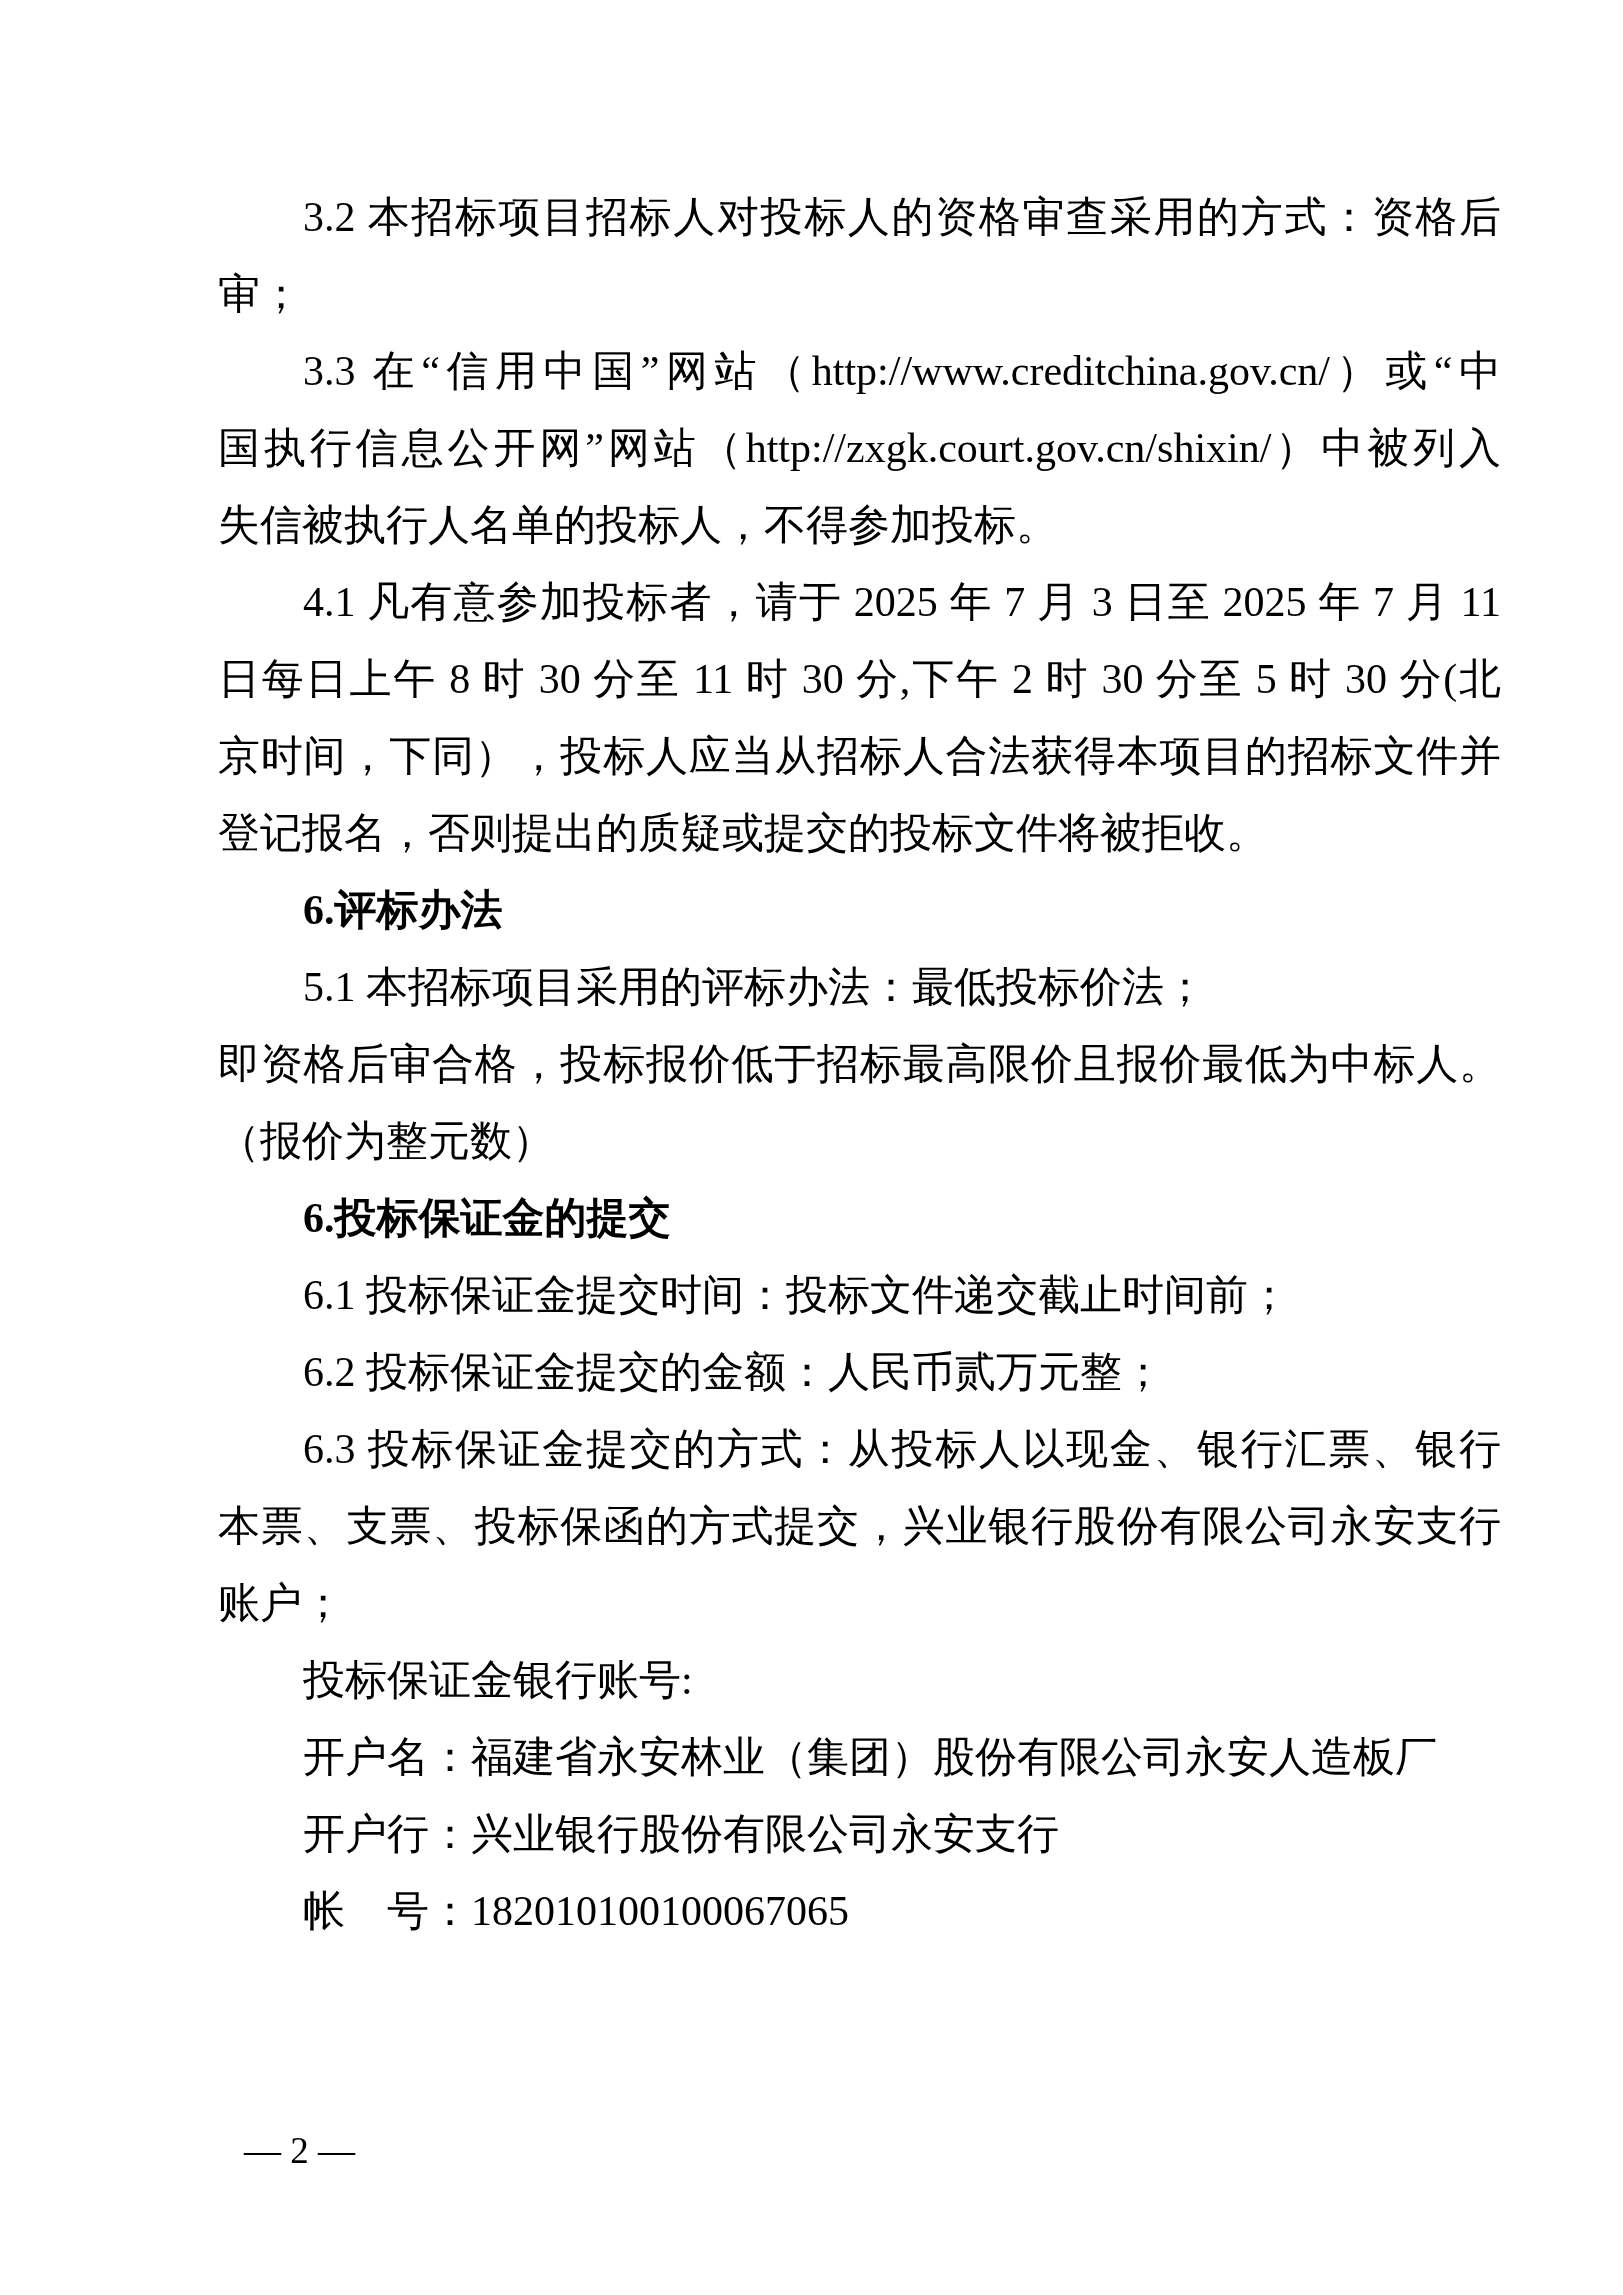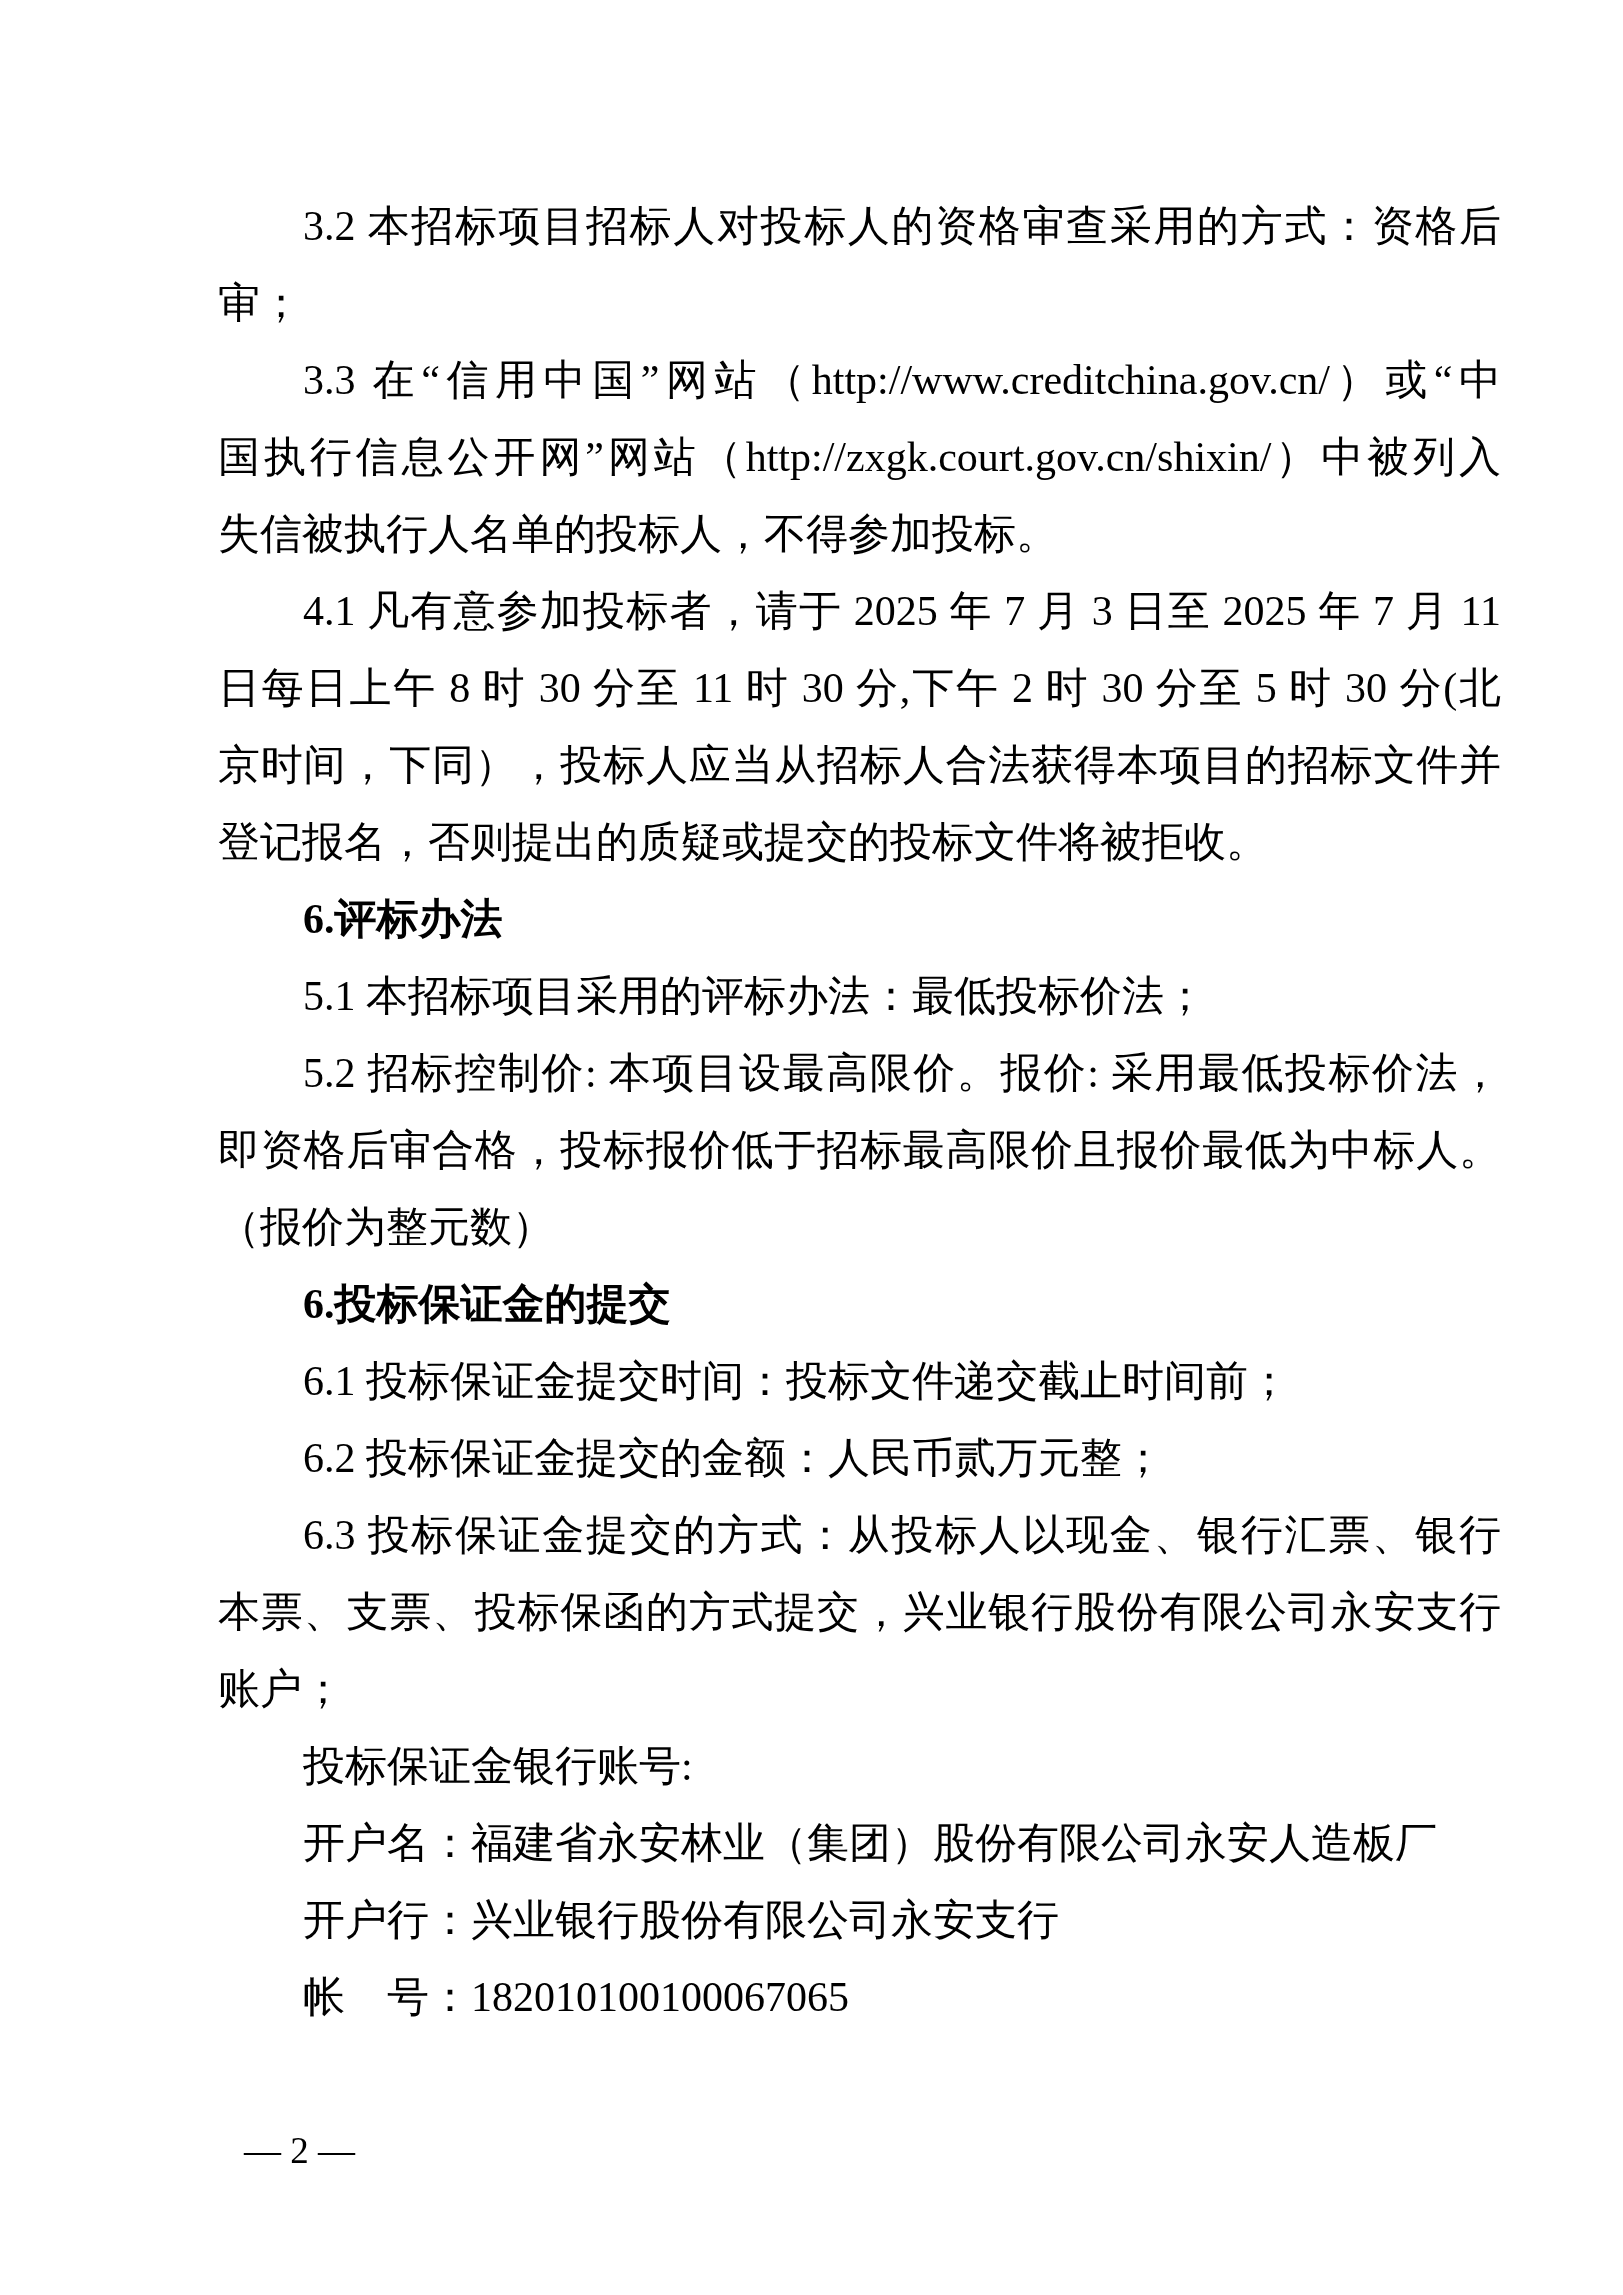--- a/index.html
+++ b/index.html
@@ -12,21 +12,21 @@
     width: 1623px;
     height: 2295px;
     background: #ffffff;
     color: #000000;
     font-family: "Liberation Serif", "DejaVu Serif", serif;
     overflow: hidden;
   }
   .content {
     position: absolute;
     left: 218px;
-    top: 188px;
+    top: 179px;
     width: 1283px;
   }
   .line {
     height: 77px;
     line-height: 77px;
     font-size: 42px;
     overflow: hidden;
     white-space: normal;
   }
   .indent { text-indent: 85px; }
@@ -63,21 +63,20 @@
     <div class="line justify"><span>国执行信息公开网”网站（</span><span class="url">http://zxgk.court.gov.cn/shixin/</span><span>）中被列入</span></div>
     <div class="line">失信被执行人名单的投标人，不得参加投标。</div>
 
     <div class="line indent justify">4.1 凡有意参加投标者，请于 2025 年 7 月 3 日至 2025 年 7 月 11</div>
     <div class="line justify">日每日上午 8 时 30 分至 11 时 30 分,下午 2 时 30 分至 5 时 30 分(北</div>
     <div class="line justify">京时间，下同），投标人应当从招标人合法获得本项目的招标文件并</div>
     <div class="line">登记报名，否则提出的质疑或提交的投标文件将被拒收。</div>
 
     <div class="line indent bold">6.评标办法</div>
     <div class="line indent">5.1 本招标项目采用的评标办法：最低投标价法；</div>
-    <div class="line indent justify">5.2 招标控制价: 本项目设最高限价。报价: 采用最低投标价法，</div>
     <div class="line justify">即资格后审合格，投标报价低于招标最高限价且报价最低为中标人。</div>
     <div class="line">（报价为整元数）</div>
 
     <div class="line indent bold">6.投标保证金的提交</div>
     <div class="line indent">6.1 投标保证金提交时间：投标文件递交截止时间前；</div>
     <div class="line indent">6.2 投标保证金提交的金额：人民币贰万元整；</div>
     <div class="line indent justify">6.3 投标保证金提交的方式：从投标人以现金、银行汇票、银行</div>
     <div class="line justify">本票、支票、投标保函的方式提交，兴业银行股份有限公司永安支行</div>
     <div class="line">账户；</div>
 

